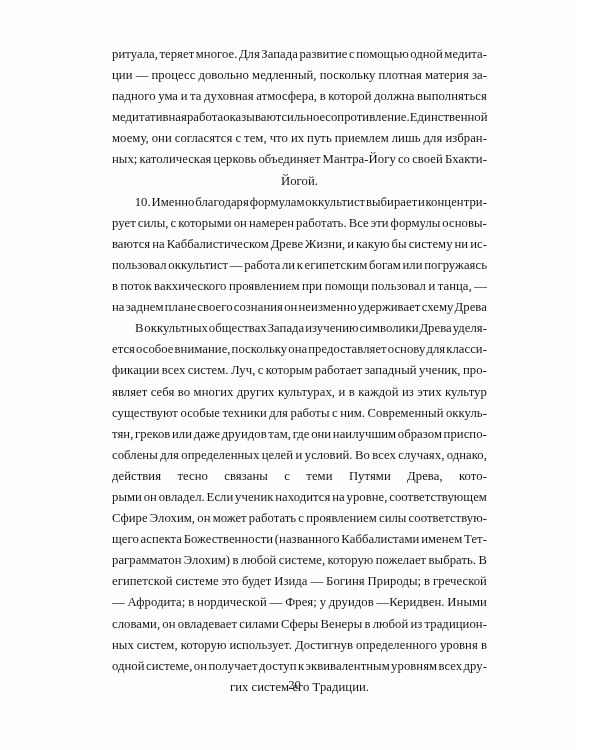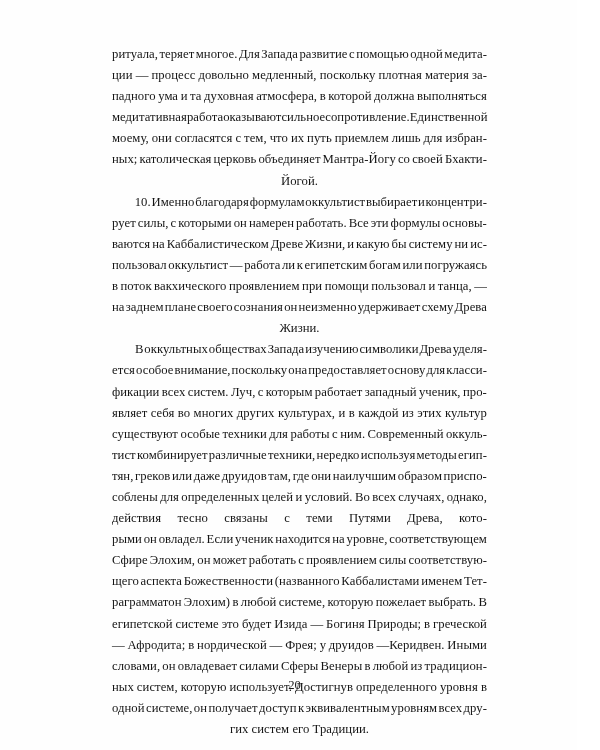--- a/index.html
+++ b/index.html
@@ -207,21 +207,20 @@
           <span>заднем</span>
           <span>плане</span>
           <span>своего</span>
           <span>сознания</span>
           <span>он</span>
           <span>неизменно</span>
           <span>удерживает</span>
           <span>схему</span>
           <span>Древа</span>
         </div>
-        <div class="line last">Жизни.</div>
       </div>
       <div class="para">
         <div class="line justify" style="text-indent: 0px;">
           <span style="width: 22px;"></span>
           <span>В</span>
           <span>оккультных</span>
           <span>обществах</span>
           <span>Запада</span>
           <span>изучению</span>
           <span>символики</span>
@@ -270,30 +269,20 @@
           <span>особые</span>
           <span>техники</span>
           <span>для</span>
           <span>работы</span>
           <span>с</span>
           <span>ним.</span>
           <span>Современный</span>
           <span>оккуль-</span>
         </div>
         <div class="line justify">
-          <span>тист</span>
-          <span>комбинирует</span>
-          <span>различные</span>
-          <span>техники,</span>
-          <span>нередко</span>
-          <span>используя</span>
-          <span>методы</span>
-          <span>егип-</span>
-        </div>
-        <div class="line justify">
           <span>тян,</span>
           <span>греков</span>
           <span>или</span>
           <span>даже</span>
           <span>друидов</span>
           <span>там,</span>
           <span>где</span>
           <span>они</span>
           <span>наилучшим</span>
           <span>образом</span>

